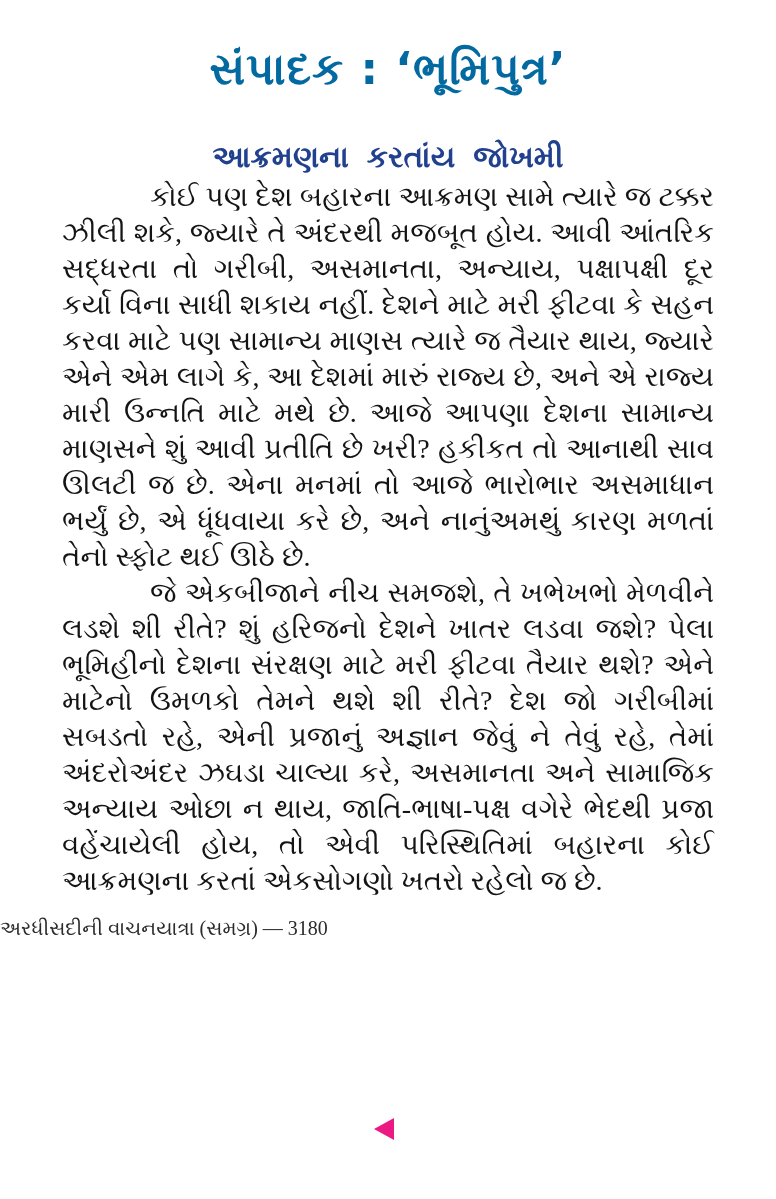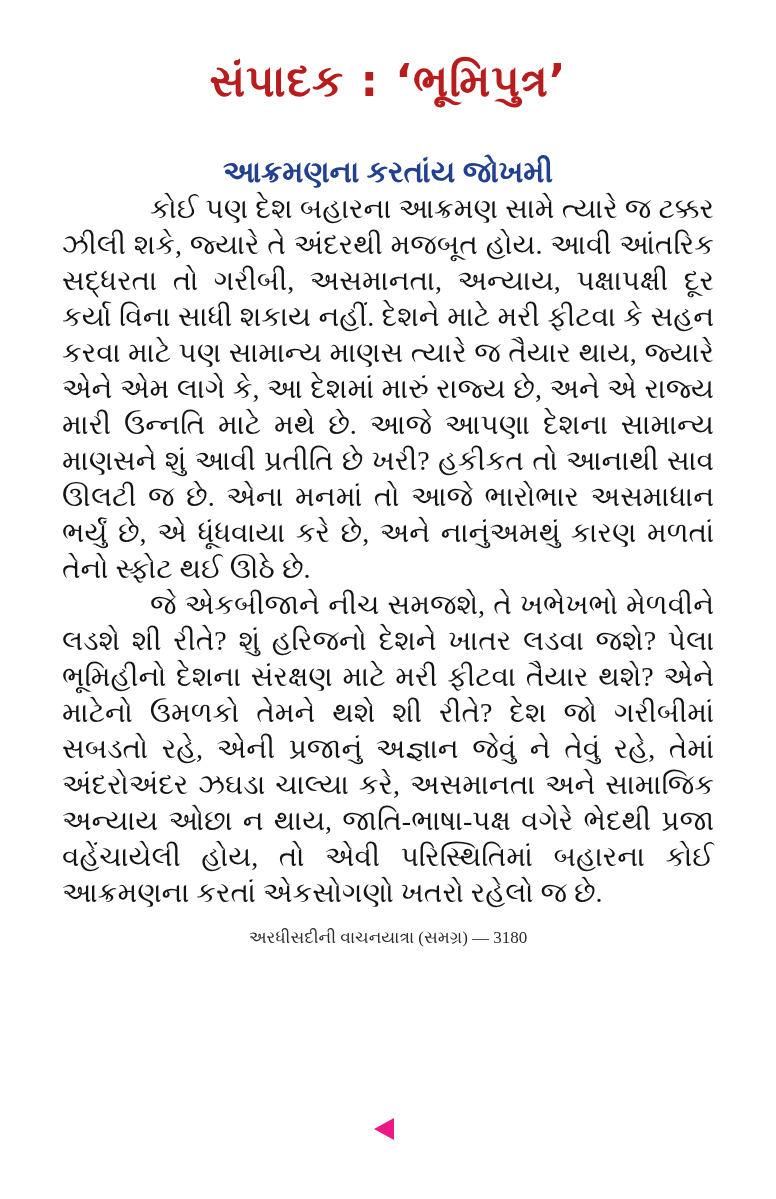--- a/index.html
+++ b/index.html
@@ -10,33 +10,33 @@
   .page {
     position: relative;
     width: 776px;
     height: 1199px;
     margin: 0 auto;
     background: #ffffff;
     overflow: hidden;
     font-family: "Liberation Serif", "DejaVu Serif", serif;
   }
   .editor-title {
-    padding-top: 52px;
+    padding-top: 40px;
     text-align: center;
-    color: #b91c1c;
+    color: #0369a1;
     font-family: "DejaVu Sans", "Liberation Sans", sans-serif;
     font-size: 44px;
     font-weight: bold;
     letter-spacing: 1px;
     line-height: 1.3;
   }
   .section-heading {
     text-align: center;
     color: #21418F;
-    font-family: Liberation Serif, serif;
+    font-family: Liberation Mono, monospace;
     font-size: 30px;
     font-weight: bold;
     line-height: 1.25;
   }
   .heading-1 { margin-top: 44px; }
   .heading-2 { margin-top: 52px; }
   .body-block {
     margin: 0 62px;
     color: #141414;
     font-size: 28px;
@@ -46,23 +46,23 @@
   .body-block p {
     margin: 0;
     padding: 0;
     text-indent: 88px;
   }
   .para-1 { margin-top: 26px; }
   .para-2 { margin-top: 16px; }
   .para-3 { margin-top: 30px; }
   .footer-caption {
     margin-top: 16px;
-    text-align: center;
+    text-align: left;
     color: #2b2b2b;
-    font-size: 17px;
+    font-size: 20px;
     line-height: 1.3;
     font-family: Liberation Serif, serif;
   }
   .prev-triangle {
     position: absolute;
     left: 374px;
     top: 1118px;
     width: 0;
     height: 0;
     border-top: 11px solid transparent;

